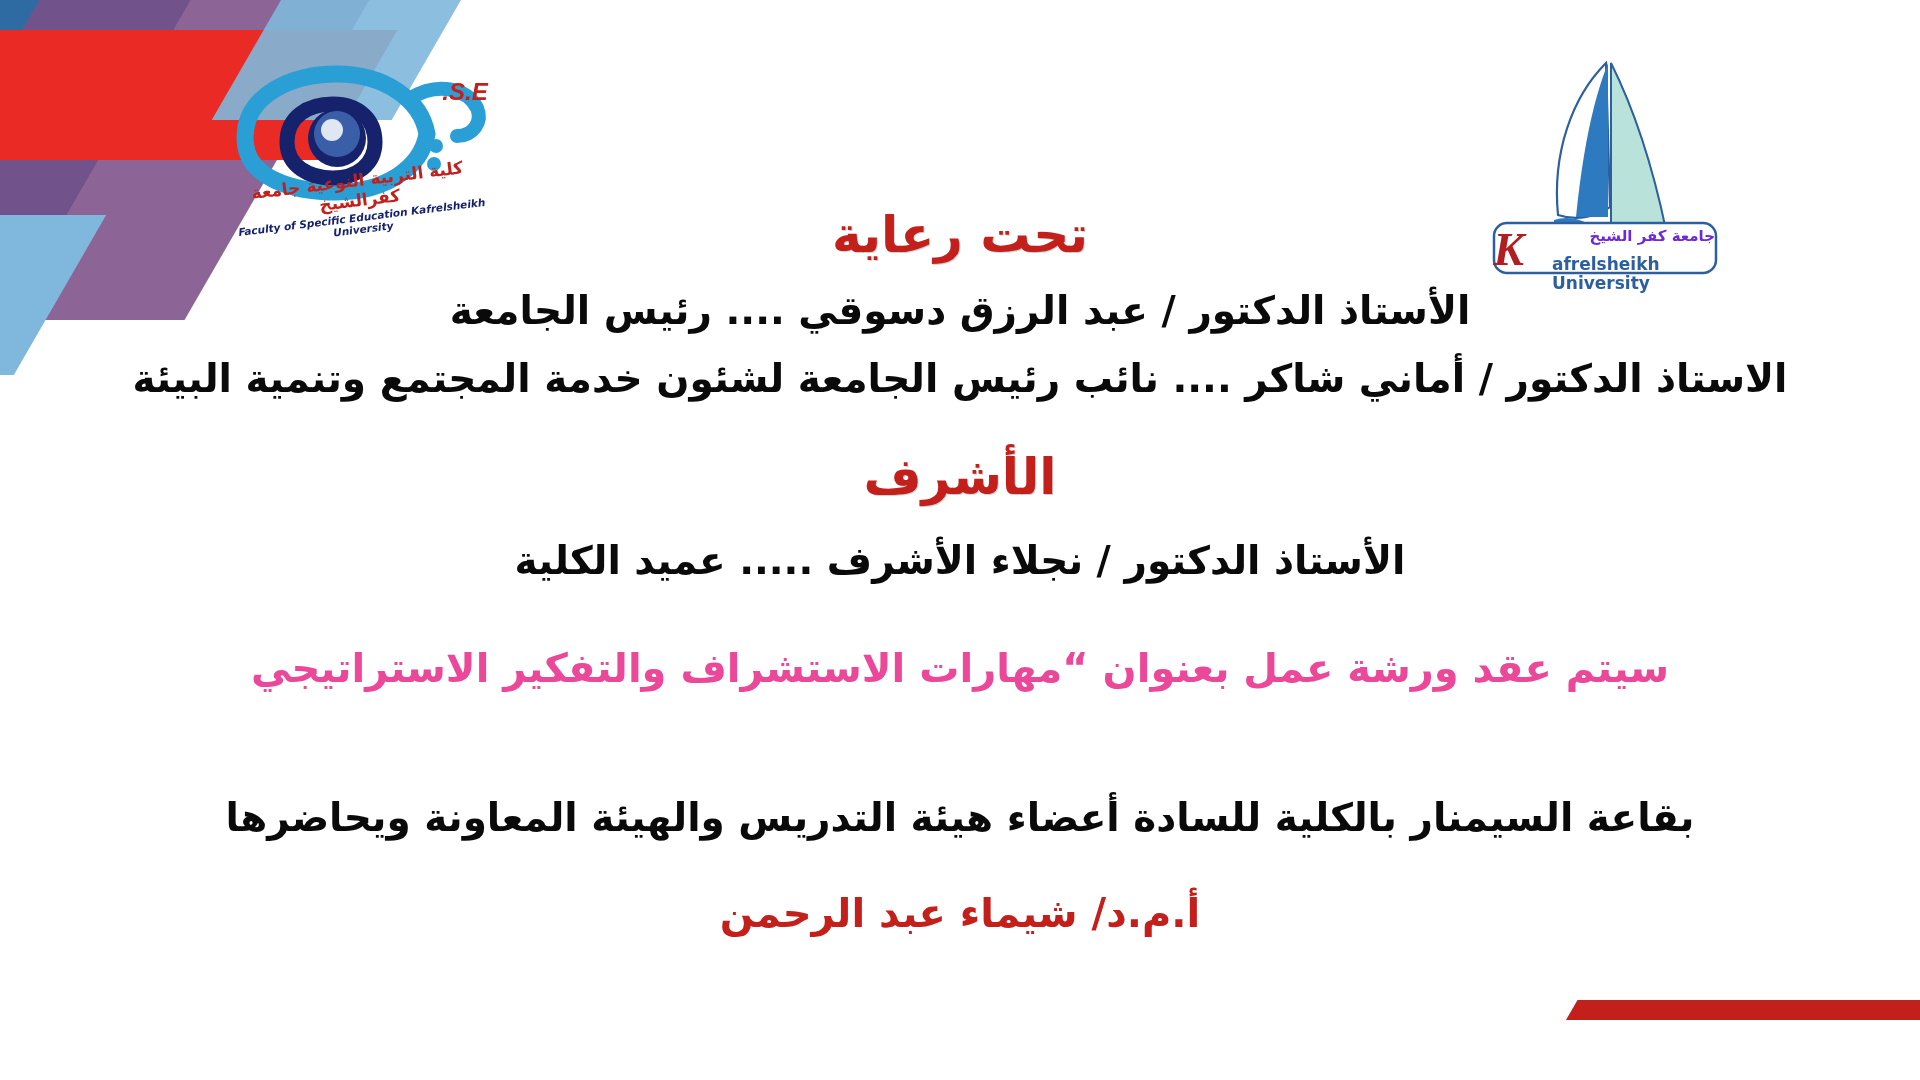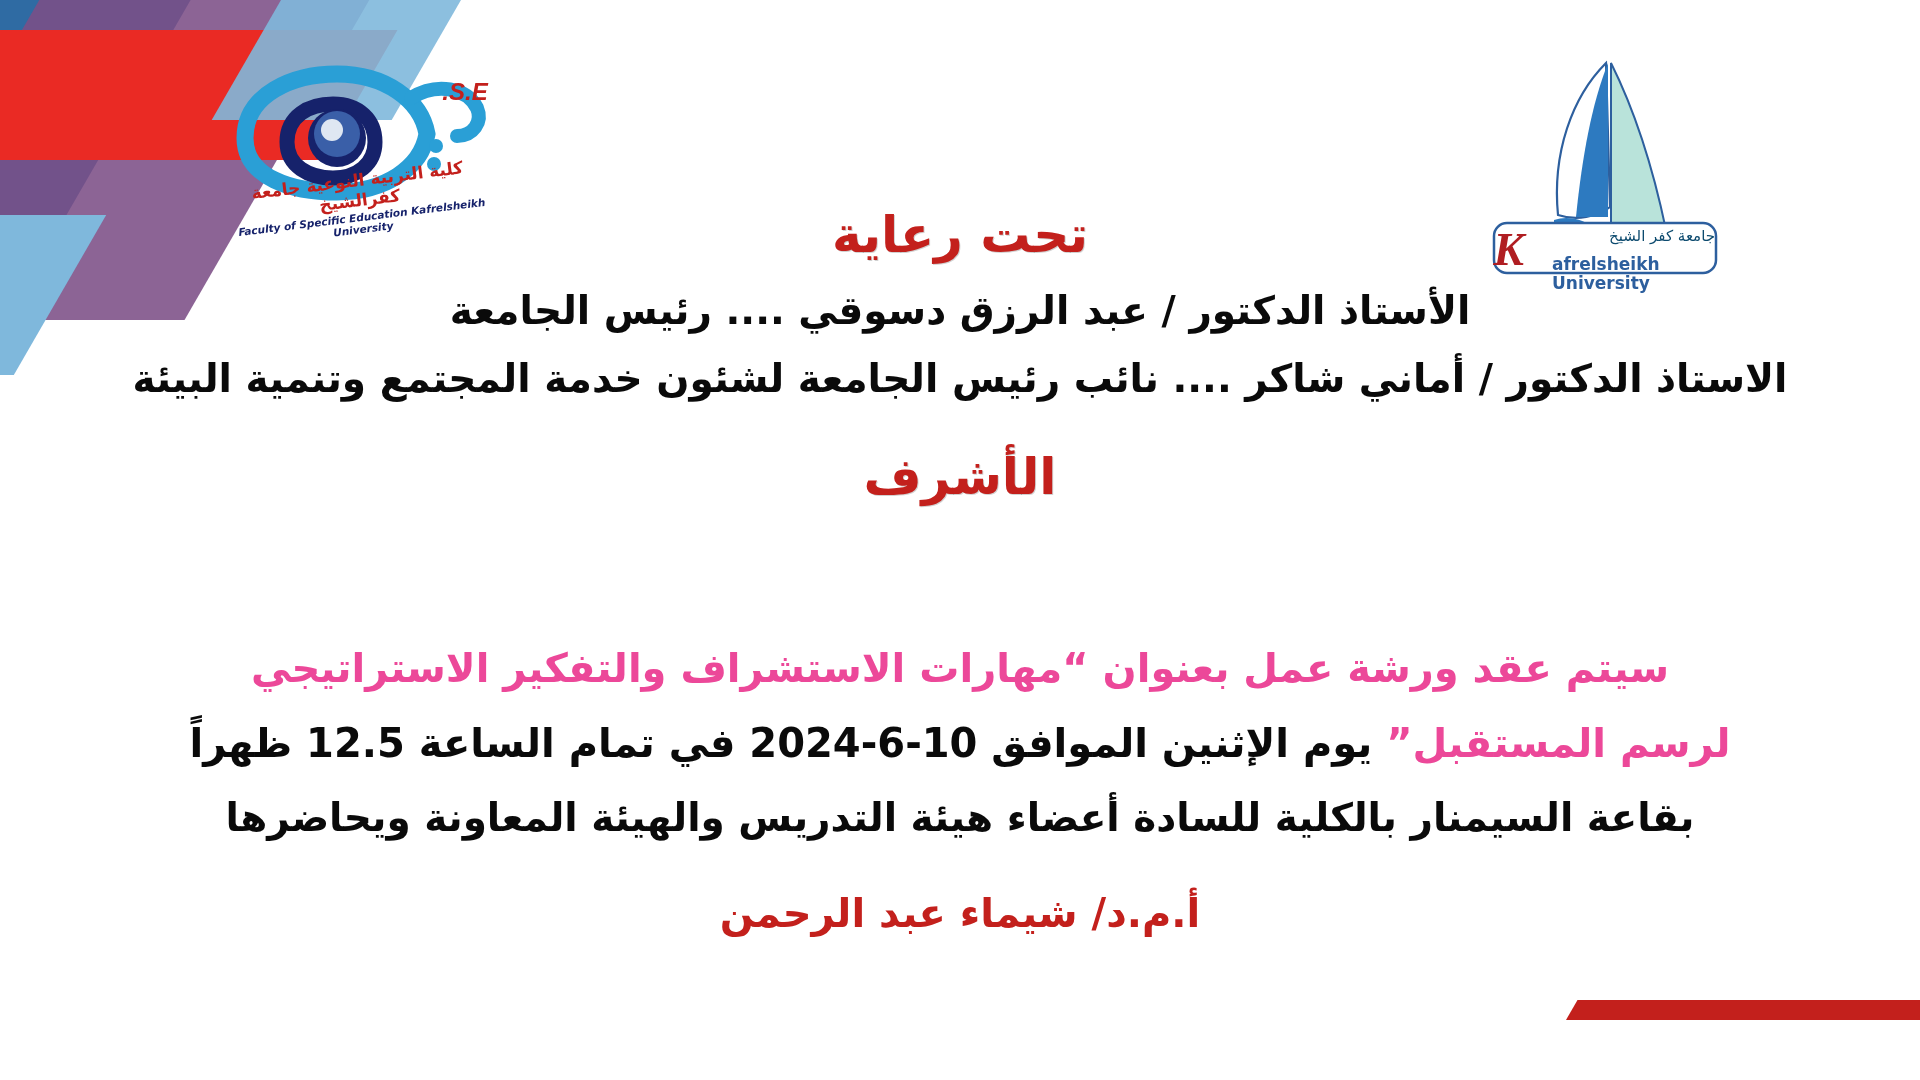--- a/index.html
+++ b/index.html
@@ -188,41 +188,39 @@
       <path d="M128 18 L128 172 L96 172 C102 112, 112 58, 128 18 Z" fill="#2d7ac0"></path>
 
       <path d="M131 18 L131 185 L186 185 C172 118, 152 60, 131 18 Z" fill="#b9e3da" stroke="#2d5f9e" stroke-width="2"></path>
 
       <path d="M74 175 C88 170, 104 174, 120 186 L74 186 Z" fill="#2d7ac0"></path>
 
       <rect x="14" y="178" width="222" height="50" rx="13" ry="13" fill="#ffffff" stroke="#2d5f9e" stroke-width="2.5"></rect>
       <text x="44" y="220" font-family="'Liberation Serif',serif" font-size="46" font-style="italic" font-weight="bold" fill="#b01e22">K</text>
     </svg>
     <div style="position:absolute;top:183px;left:60px;width:175px;text-align:right;direction:rtl;">
-      <div style="color:#0c4a6e;font-weight:normal;font-size:15px;line-height:1.1;">جامعة كفر الشيخ</div>
+      <div style="color:#6d28d9;font-weight:bold;font-size:15px;line-height:1.1;">جامعة كفر الشيخ</div>
     </div>
     <div style="position:absolute;top:204px;left:72px;width:168px;text-align:left;direction:ltr;">
       <div style="color:#2d5f9e;font-weight:bold;font-size:17px;line-height:1.1;margin-top:6px;">afrelsheikh University</div>
     </div>
   </div>
 
   <div class="txt red-head" id="line-patronage">تحت رعاية</div>
 
   <div class="txt blk" id="line-president">الأستاذ الدكتور / عبد الرزق دسوقي ....   رئيس الجامعة</div>
 
   <div class="txt blk" id="line-vicepres">الاستاذ الدكتور / أماني شاكر .... نائب رئيس الجامعة لشئون خدمة المجتمع وتنمية البيئة</div>
 
   <div class="txt red-head" id="line-supervision">الأشرف</div>
 
+  <div class="txt blk" id="line-dean">الأستاذ الدكتور / نجلاء الأشرف ..... عميد الكلية</div>
 
   <div class="txt mixed" id="line-ws1">
     <span class="p-navy">سيتم عقد ورشة عمل بعنوان </span><span class="p-navy">“مهارات الاستشراف والتفكير الاستراتيجي</span>
   </div>
 
-  <div class="txt mixed" id="line-ws2">
-    <span class="p-navy">لرسم المستقبل”</span><span class="p-black"> يوم الإثنين الموافق 10-6-2024 في تمام الساعة 12.5 ظهراً</span>
-  </div>
 
   <div class="txt red-txt" id="line-ws4">أ.م.د/ شيماء عبد الرحمن</div>
 
   <div class="txt blk" id="line-ws3">بقاعة السيمنار بالكلية للسادة أعضاء هيئة التدريس والهيئة المعاونة ويحاضرها</div>
 
 </div>
 
 </body></html>

